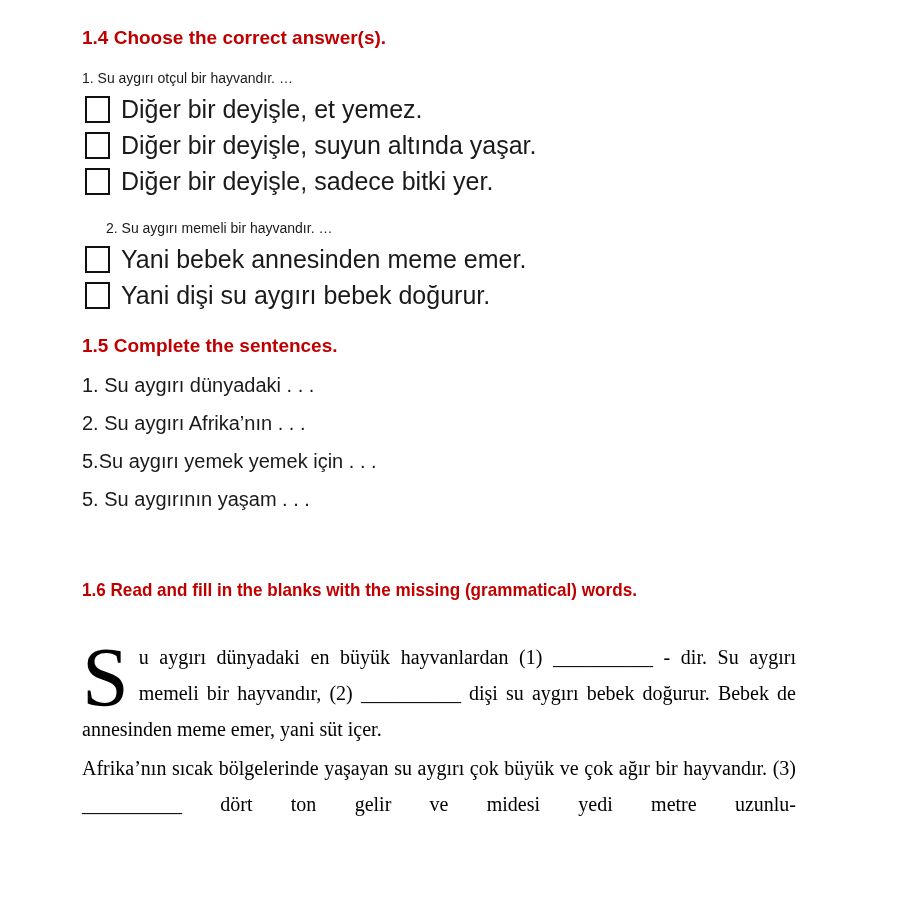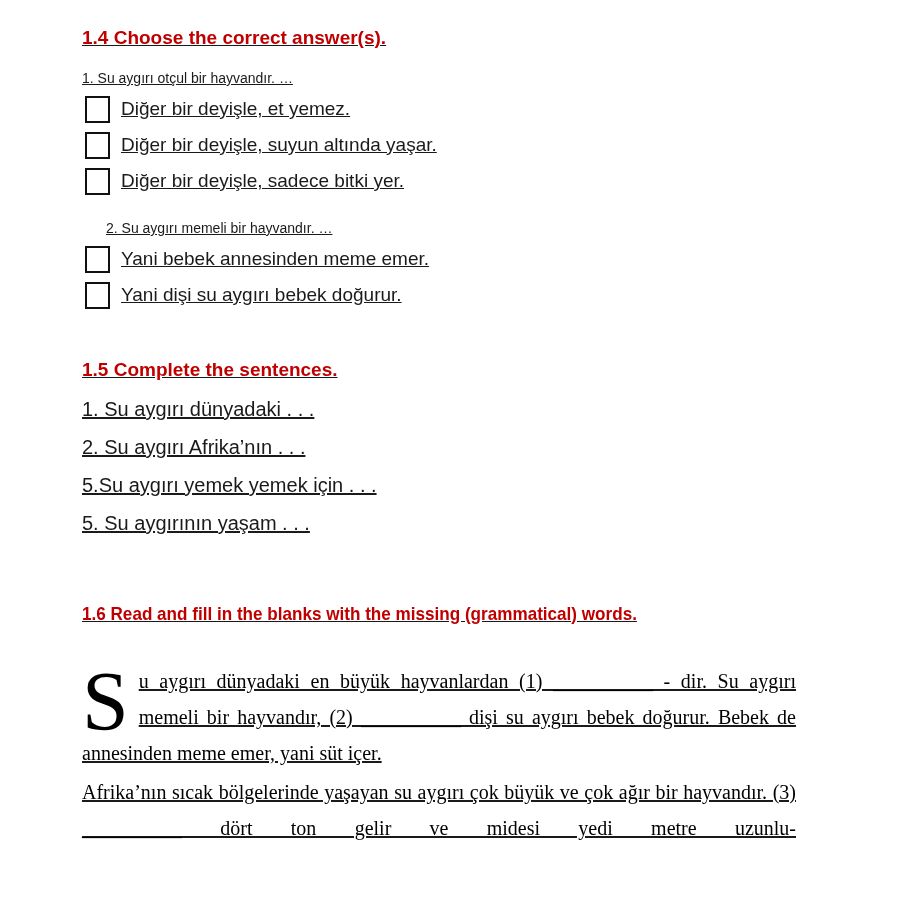--- a/index.html
+++ b/index.html
@@ -6,21 +6,20 @@
   .page {
     position: relative;
     width: 914px;
     height: 914px;
     box-sizing: border-box;
     background: #ffffff;
     padding: 27px 118px 10px 82px;
     font-family: "Liberation Sans", sans-serif;
     color: #1a1a1a;
     overflow: hidden;
-    text-decoration: underline;
   }
   .heading {
     color: #c00000;
     font-size: 19px;
     line-height: 22px;
     font-weight: bold;
     margin: 0;
   }
   .h14 { margin-bottom: 16px; }
   .prompt {
@@ -36,23 +35,23 @@
   .checkbox {
     flex: 0 0 auto;
     width: 21px;
     height: 23px;
     margin-left: 3px;
     margin-right: 11px;
     border: 2px solid #111111;
     background: #ffffff;
     display: inline-block;
   }
-  .opt-label { font-size: 19px; line-height: 26px; }
+  .opt-label { font-size: 25px; line-height: 26px; }
   .q2-prompt { margin-top: 16px; margin-left: 24px; }
-  .h15 { margin-top: 46px; margin-bottom: 18px; }
+  .h15 { margin-top: 22px; margin-bottom: 18px; }
   .s15-item {
     font-size: 20px;
     line-height: 20px;
     margin: 0 0 18px 0;
   }
   .h16 {
     margin-top: 70px;
     margin-bottom: 0;
     white-space: nowrap;
     transform: scaleX(0.9);

